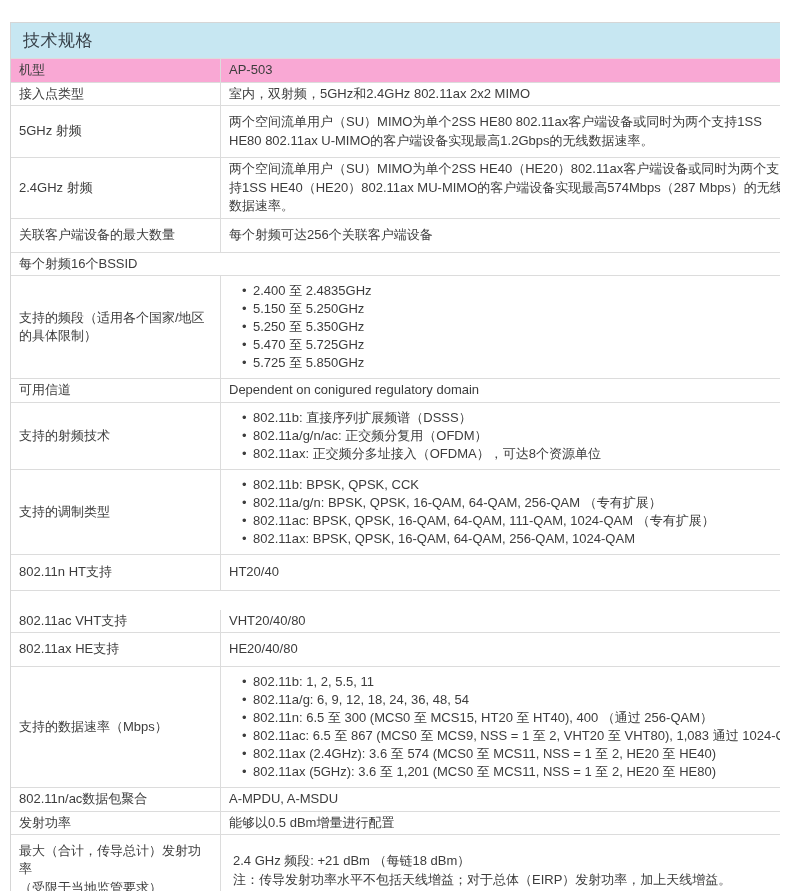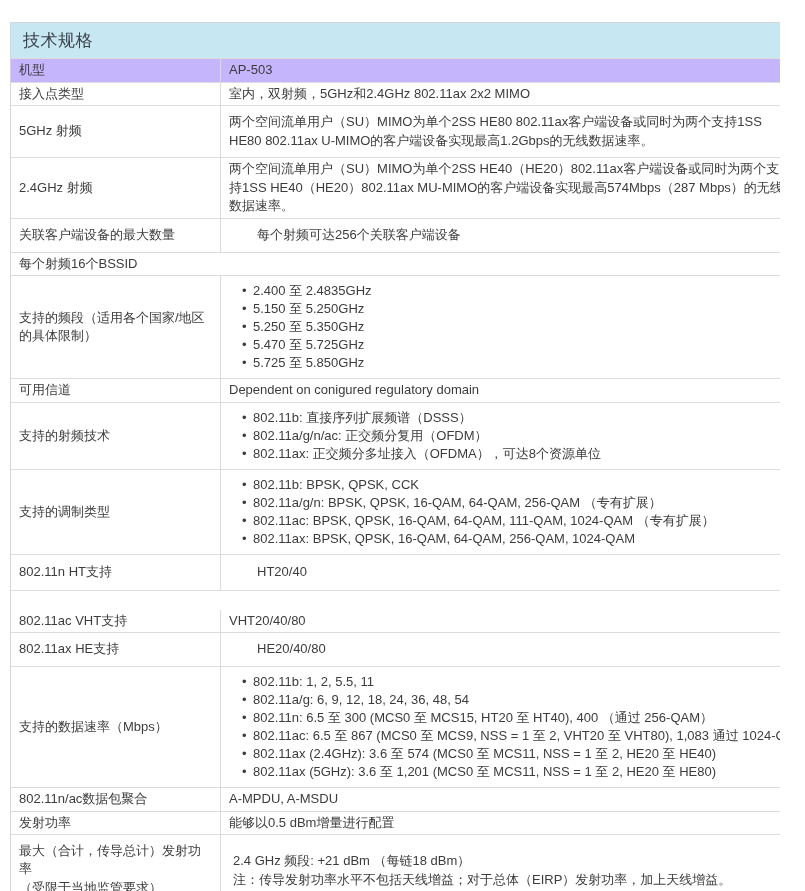--- a/index.html
+++ b/index.html
@@ -35,21 +35,21 @@
     font-weight: normal;
     color: #39434b;
     letter-spacing: 0.5px;
   }
   .row {
     display: flex;
     border-top: 1px solid #dcdcdc;
     box-sizing: border-box;
     background: #ffffff;
   }
-  .row.sub { background: #c4b5fd; align-items: flex-end; }
+  .row.sub { background: #f9a8d4; align-items: flex-end; }
   .cell {
     padding: 2px 8px;
     box-sizing: border-box;
     display: flex;
     flex-direction: column;
     justify-content: center;
     line-height: 18.5px;
   }
   .cell.label {
     flex: 0 0 210px;
@@ -68,22 +68,22 @@
   ul.bullets li { line-height: 18px; white-space: nowrap; }
   ul.bullets li::before {
     content: "\2022";
     display: inline-block;
     width: 11px;
   }
   ul.plain li { line-height: 19px; white-space: normal; }
   
   .h23 { min-height: 22px; }
   .h25 { min-height: 24px; }
-  .h35 { min-height: 34px; gap: 28px; }
-  .h37 { min-height: 36px; gap: 28px; }
+  .h35 { min-height: 34px; }
+  .h37 { min-height: 36px; }
   .h43 { min-height: 42px; align-items: flex-end; }
   .h53 { min-height: 52px; }
   .h57 { min-height: 56px; }
   .h62 { min-height: 61px; }
   .h72 { min-height: 70px; }
   .h80 { min-height: 78px; }
   .h94 { min-height: 93px; }
   .h115 { min-height: 114px; }
 </style>
 </head>

